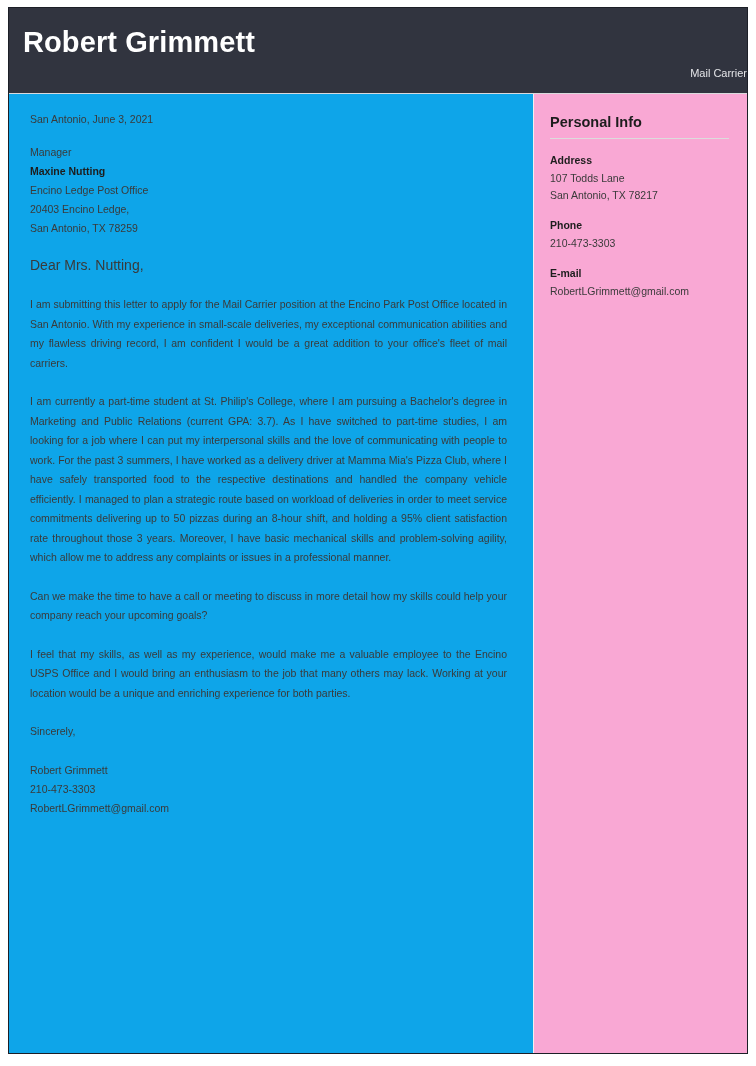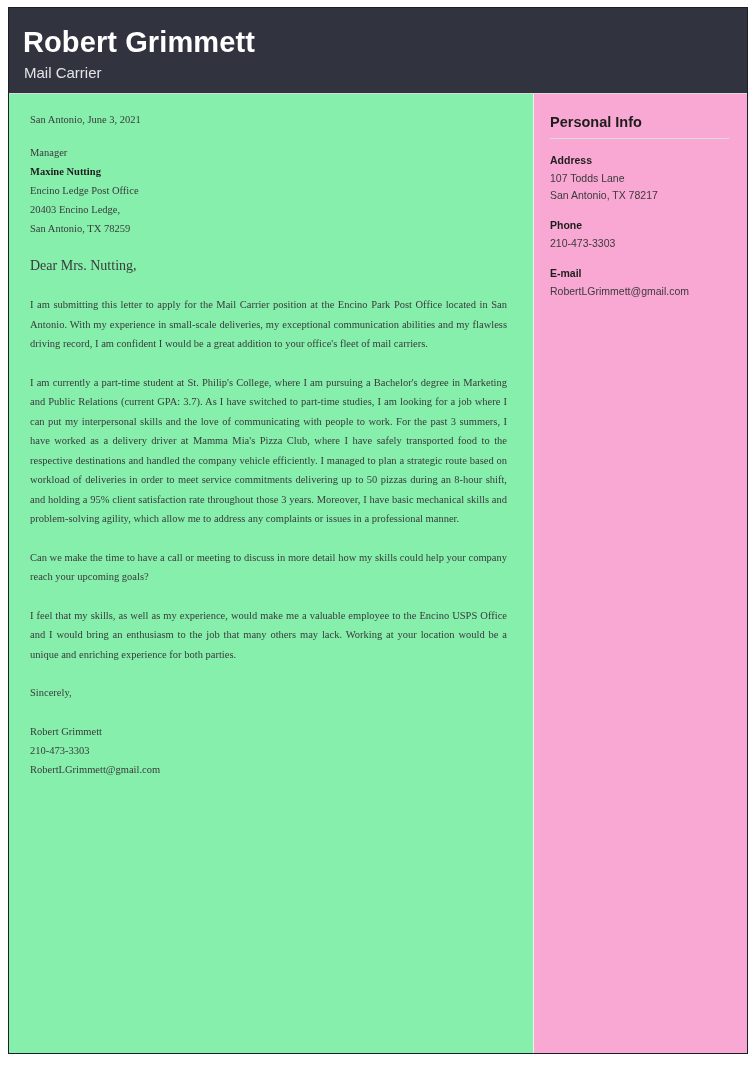--- a/index.html
+++ b/index.html
@@ -49,41 +49,41 @@
     margin: 0;
     color: #ffffff;
     font-size: 29px;
     line-height: 36px;
     font-weight: bold;
     letter-spacing: 0.1px;
   }
   .candidate-role {
     margin: 4px 0 6px 1px;
     color: #e3e4e7;
-    font-size: 15px;
+    font-size: 11px;
     line-height: 18px;
     font-weight: normal;
+    text-align: right;
   }
 
   
   .letter-body {
     flex: 1 1 auto;
     display: flex;
     align-items: stretch;
     min-height: 0;
     background: #ffffff;
   }
 
   .main-column {
     box-sizing: border-box;
     width: 524px;
     flex: 0 0 524px;
-    background: #86efac;
+    background: #0ea5e9;
     padding: 18px 14px 20px 21px;
-    font-family: Liberation Serif, serif;
   }
 
   .side-column {
     box-sizing: border-box;
     flex: 1 1 auto;
     background: #f9a8d4;
     border-left: 1px solid #f0f0f0;
     padding: 18px 18px 20px 16px;
   }
 

